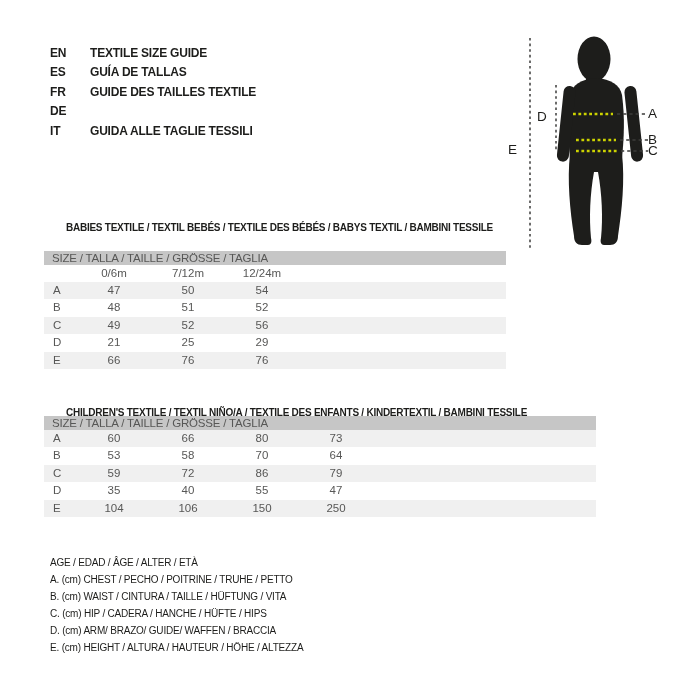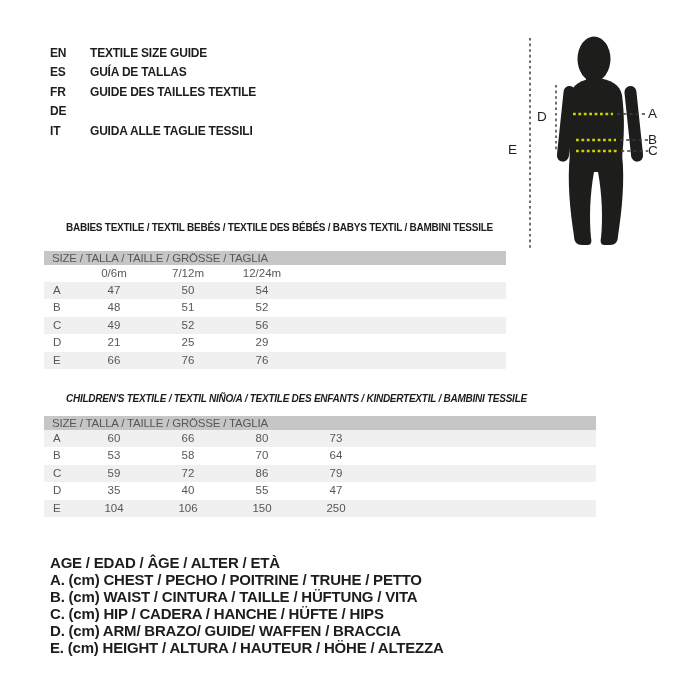--- a/index.html
+++ b/index.html
@@ -25,21 +25,21 @@
   .size-bar{height:14px;background:#c6c6c6;color:#575756;font-size:11.5px;
             line-height:14.5px;padding-left:8px;letter-spacing:-0.2px;}
   .col-row{display:flex;height:17px;line-height:17px;font-size:11.5px;color:#575756;}
   .trow{display:flex;height:17.4px;line-height:17.4px;font-size:11.5px;color:#575756;}
   .trow.striped{background:#f0f0f0;}
   .cl{width:24px;padding-left:9px;}
   .cv{width:74px;text-align:center;}
 
   
   .legend{position:absolute;left:50px;top:554px;}
-  .legend-line{height:17px;line-height:17px;font-size:15px;font-weight:bold;
+  .legend-line{height:17px;line-height:17px;font-size:10px;font-weight:normal;
                letter-spacing:-0.2px;color:#1d1d1b;white-space:nowrap;}
 </style>
 </head>
 <body>
 
 <div class="page">
 
   <div class="langs">
     <div class="lang-row">
       <span class="lang-code">EN</span>
@@ -130,21 +130,21 @@
       <div class="cv">29</div>
     </div>
     <div class="trow striped">
       <div class="cl">E</div>
       <div class="cv">66</div>
       <div class="cv">76</div>
       <div class="cv">76</div>
     </div>
   </div>
 
-  <div class="section-title" style="top:393px;font-style:italic;">CHILDREN'S TEXTILE / TEXTIL NIÑO/A / TEXTILE DES ENFANTS / KINDERTEXTIL / BAMBINI TESSILE</div>
+  <div class="section-title" style="top:407px;">CHILDREN'S TEXTILE / TEXTIL NIÑO/A / TEXTILE DES ENFANTS / KINDERTEXTIL / BAMBINI TESSILE</div>
 
   <div class="size-table" style="top:416px;width:552px;">
     <div class="size-bar">SIZE / TALLA / TAILLE / GRÖSSE / TAGLIA</div>
     <div class="trow striped">
       <div class="cl">A</div>
       <div class="cv">60</div>
       <div class="cv">66</div>
       <div class="cv">80</div>
       <div class="cv">73</div>
     </div>

